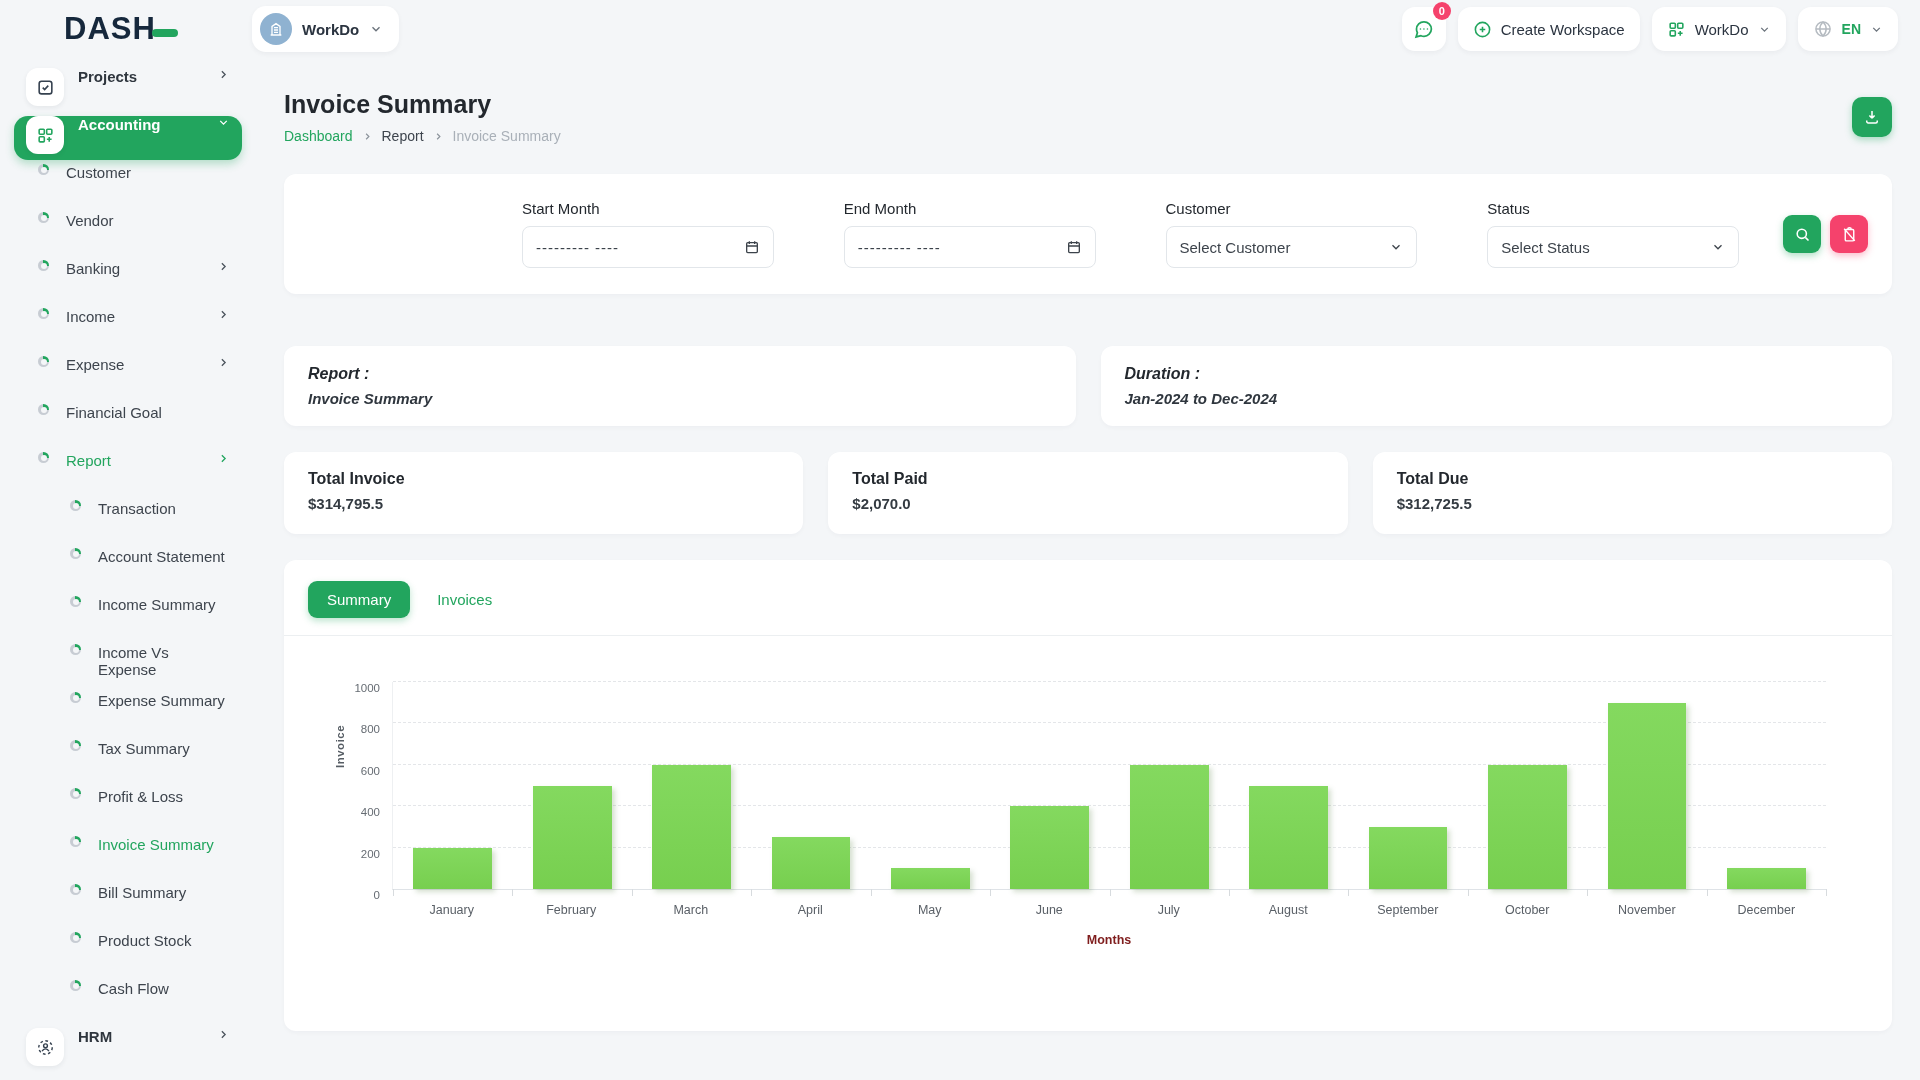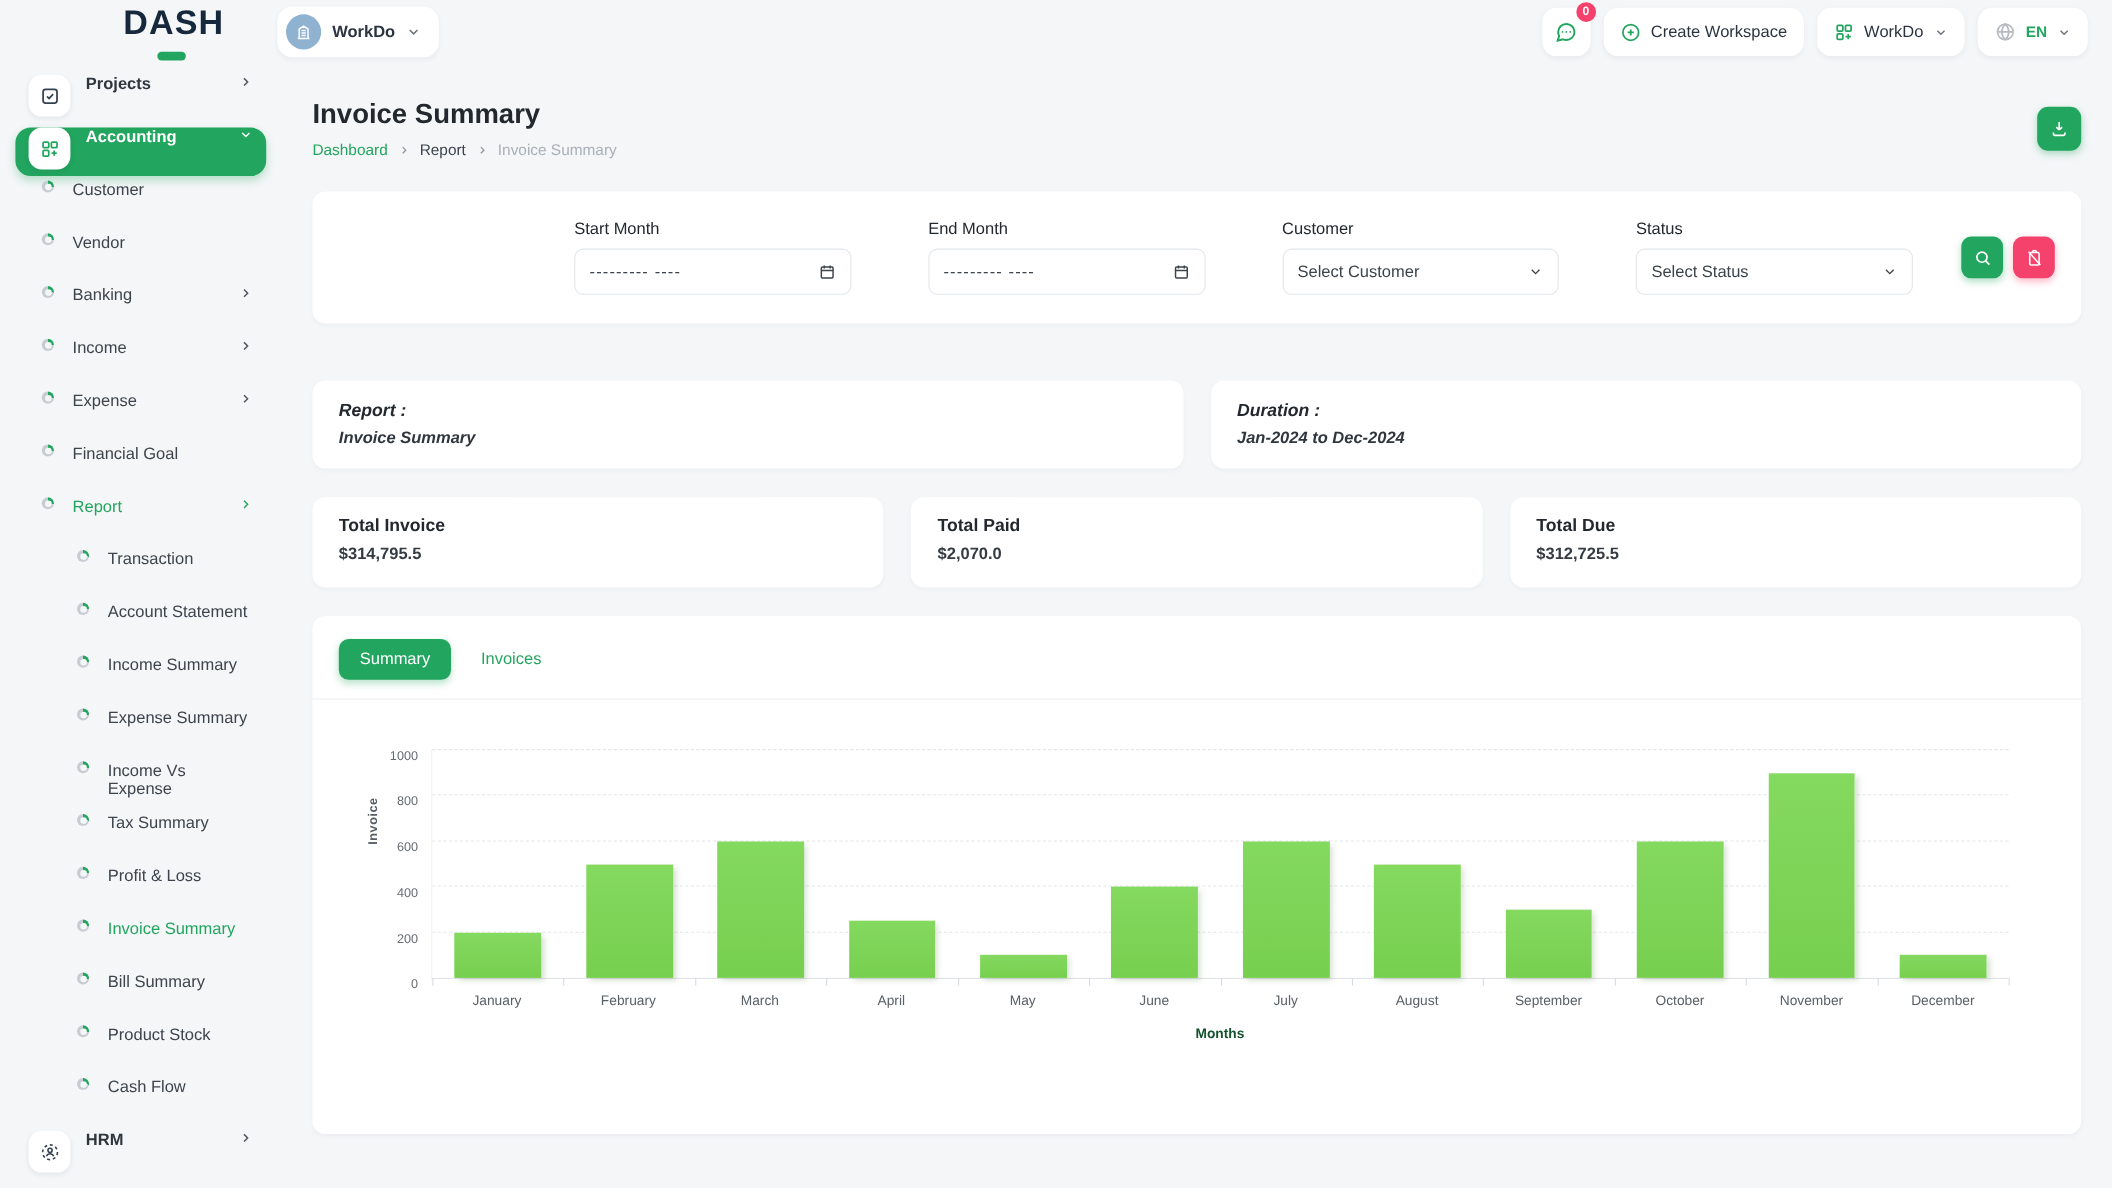--- a/index.html
+++ b/index.html
@@ -11,21 +11,21 @@
     --border:#e2e6ea;
     --bg:#f4f6f8;
   }
   *{box-sizing:border-box;margin:0;padding:0;}
   html,body{width:1920px;height:1080px;overflow:hidden;}
   body{background:var(--bg);font-family:"Liberation Sans",sans-serif;color:var(--dark);}
   svg{display:block;}
 
   
   .header{position:fixed;top:0;left:0;right:0;height:58px;display:flex;align-items:center;background:var(--bg);z-index:20;padding-right:22px;}
-  .logo{width:252px;display:flex;align-items:center;padding-left:64px;cursor:pointer;flex-direction:column;}
+  .logo{width:252px;display:flex;align-items:center;padding-left:64px;cursor:pointer;}
   .logo-text{font-size:31px;font-weight:900;letter-spacing:1px;color:#16283c;}
   .logo-dash{width:26px;height:8px;border-radius:4px;background:var(--green);margin-left:-4px;margin-top:8px;}
   .ws-pill{display:flex;align-items:center;gap:10px;background:#fff;border-radius:14px;padding:7px 16px 7px 8px;box-shadow:0 2px 5px rgba(30,40,60,.05);cursor:pointer;}
   .ws-avatar{width:32px;height:32px;border-radius:50%;background:#8fb2d1;display:flex;align-items:center;justify-content:center;}
   .ws-name{font-size:15px;font-weight:600;color:#2b3440;}
   .header-right{margin-left:auto;display:flex;align-items:center;gap:12px;}
   .hbtn{position:relative;display:flex;align-items:center;gap:9px;background:#fff;border-radius:13px;height:44px;padding:0 15px;box-shadow:0 2px 5px rgba(30,40,60,.05);cursor:pointer;font-size:15px;color:#2b3440;}
   .hbtn .lbl{font-weight:500;}
   .badge{position:absolute;top:-5px;right:-5px;min-width:18px;height:18px;border-radius:9px;background:var(--pink);color:#fff;font-size:11px;font-weight:700;display:flex;align-items:center;justify-content:center;padding:0 4px;}
   .lang-lbl{color:var(--green);font-weight:700;font-size:14px;}
@@ -93,21 +93,21 @@
   .plot{position:relative;height:208px;border-bottom:1px solid #dfe3e7;border-left:1px solid #eef0f2;}
   .gridline{position:absolute;left:0;right:0;border-top:1px dashed #e4e6e9;}
   .ytick{position:absolute;right:calc(100% + 13px);font-size:11.5px;color:#666c73;transform:translateY(50%);}
   .yaxis-title{position:absolute;left:26px;top:86px;font-size:11.5px;font-weight:700;color:#565d64;transform:rotate(-90deg);transform-origin:left top;letter-spacing:.5px;}
   .bars{position:absolute;inset:0;display:flex;align-items:flex-end;}
   .bcol{flex:1;display:flex;justify-content:center;align-items:flex-end;height:100%;}
   .bar{width:66%;background:linear-gradient(180deg,#84d95f,#77cf4f);box-shadow:3px 3px 5px rgba(90,130,70,.25);}
   .tickmark{position:absolute;bottom:-7px;width:1px;height:7px;background:#d7dbde;}
   .xlabels{display:flex;margin-top:13px;}
   .xlab{flex:1;text-align:center;font-size:12.5px;color:#5a6067;}
-  .xaxis-title{text-align:center;font-size:12.5px;font-weight:700;color:#14532d;margin-top:16px;}
+  .xaxis-title{text-align:center;font-size:12.5px;font-weight:700;color:#7f1d1d;margin-top:16px;}
 </style>
 </head>
 <body>
 
 <div class="header">
   <div class="logo">
     <span class="logo-text">DASH</span>
     <span class="logo-dash"></span>
   </div>
 
@@ -269,25 +269,25 @@
       <div class="side-item lvl2">
         <span class="bullet"></span>
         <span class="side-label">Account Statement</span>
       </div>
       <div class="side-item lvl2">
         <span class="bullet"></span>
         <span class="side-label">Income Summary</span>
       </div>
       <div class="side-item lvl2">
         <span class="bullet"></span>
+        <span class="side-label">Income Vs Expense</span>
+      </div>
+      <div class="side-item lvl2">
+        <span class="bullet"></span>
         <span class="side-label">Expense Summary</span>
-      </div>
-      <div class="side-item lvl2">
-        <span class="bullet"></span>
-        <span class="side-label">Income Vs Expense</span>
       </div>
       <div class="side-item lvl2">
         <span class="bullet"></span>
         <span class="side-label">Tax Summary</span>
       </div>
       <div class="side-item lvl2">
         <span class="bullet"></span>
         <span class="side-label">Profit &amp; Loss</span>
       </div>
       <div class="side-item lvl2 active">

